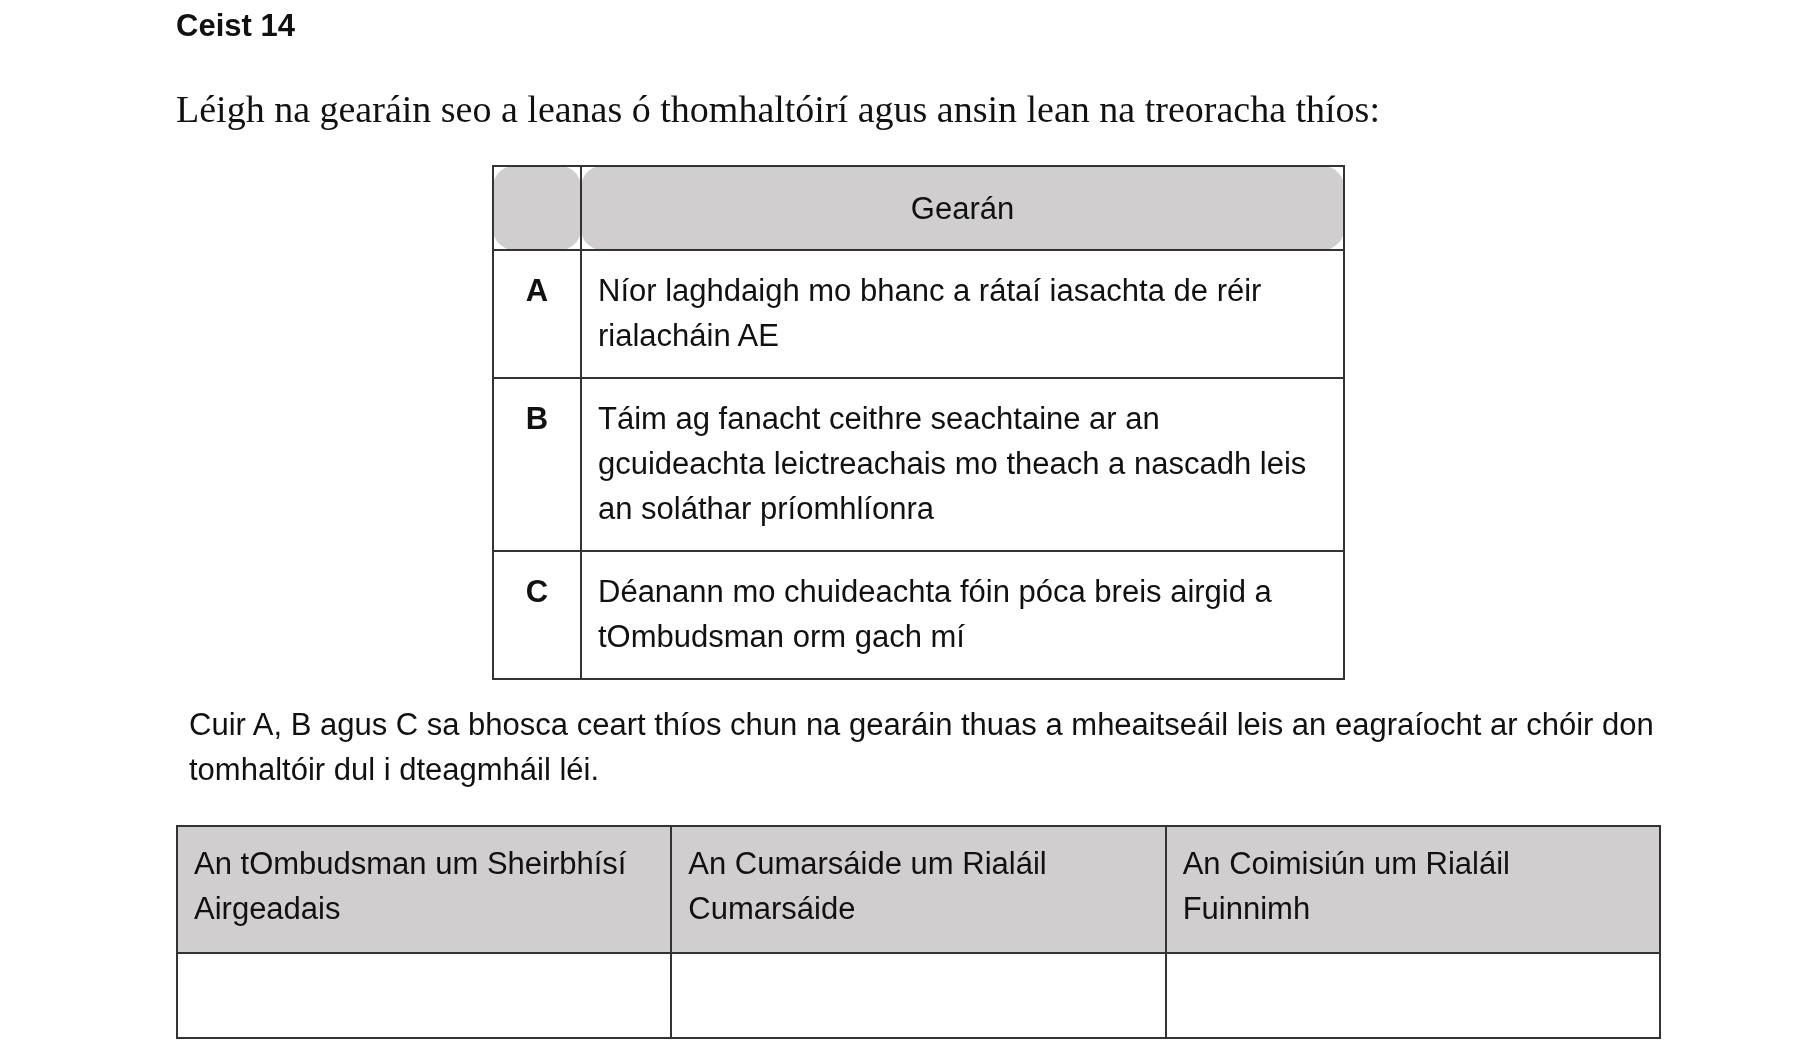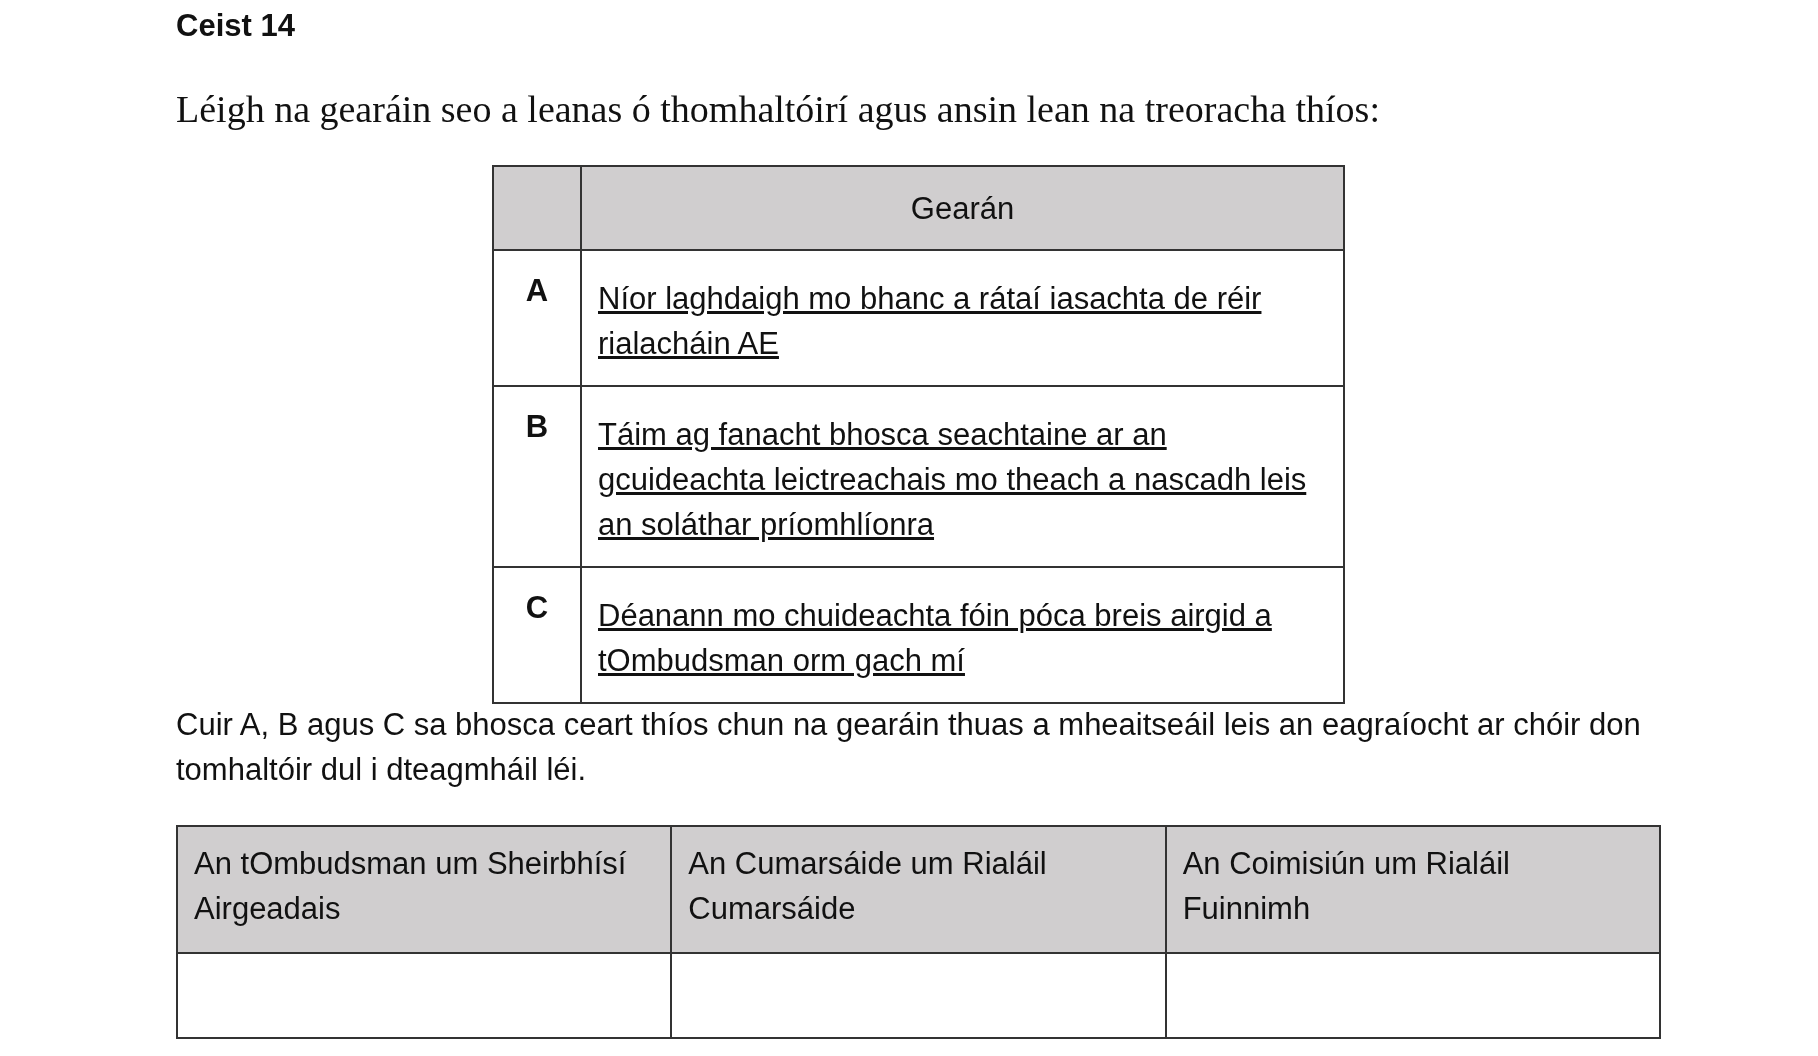--- a/index.html
+++ b/index.html
@@ -15,25 +15,25 @@
   .intro {
     position: absolute; left: 176px; top: 89px;
     font-size: 38px; line-height: 40px; white-space: nowrap; font-family: Liberation Serif, serif;
   }
   table { border-collapse: collapse; position: absolute; }
   .complaints { left: 492px; top: 165px; width: 853px; }
   .complaints td, .complaints th {
     border: 2px solid #333333; font-size: 31px; line-height: 45px;
     vertical-align: top; font-weight: normal; text-align: left;
   }
-  .complaints th.hdr { background: #d0cecf; height: 80px; vertical-align: middle; text-align: center; }
+  .complaints th.hdr { background: #d0cecf; height: 80px; vertical-align: middle; text-align: center; border-radius: 21px; }
   .complaints td.lbl { width: 84px; text-align: center; font-weight: bold; padding-top: 17px; }
-  .complaints td.txt { padding: 25px 16px 19px 16px; text-decoration: underline; }
+  .complaints td.txt { padding: 17px 16px 19px 16px; }
   .instructions {
-    position: absolute; left: 176px; top: 702px;
+    position: absolute; left: 189px; top: 702px;
     font-size: 31px; line-height: 45px; width: 1500px;
   }
   .orgs { left: 176px; top: 825px; width: 1485px; table-layout: fixed; }
   .orgs td, .orgs th {
     border: 2px solid #333333; font-size: 31px; line-height: 45px;
     text-align: left; font-weight: normal; vertical-align: top;
   }
   .orgs th { background: #d0cecf; height: 127px; padding: 14px 25px 0 16px; box-sizing: border-box; }
   .orgs td { height: 83px; padding: 0 16px; }
 </style>
@@ -48,21 +48,21 @@
       <tr>
     <th class="hdr" style="width:84px"></th>
     <th class="hdr">Gearán</th>
   </tr>
   <tr>
     <td class="lbl">A</td>
     <td class="txt">Níor laghdaigh mo bhanc a rátaí iasachta de réir rialacháin AE</td>
   </tr>
   <tr>
     <td class="lbl">B</td>
-    <td class="txt">Táim ag fanacht bhosca seachtaine ar an gcuideachta leictreachais mo theach a nascadh leis an soláthar príomhlíonra</td>
+    <td class="txt">Táim ag fanacht ceithre seachtaine ar an gcuideachta leictreachais mo theach a nascadh leis an soláthar príomhlíonra</td>
   </tr>
   <tr>
     <td class="lbl">C</td>
     <td class="txt">Déanann mo chuideachta fóin póca breis airgid a tOmbudsman orm gach mí</td>
   </tr>
 </tbody>
   </table>
 
 <div class="instructions">Cuir A, B agus C sa bhosca ceart thíos chun na gearáin thuas a mheaitseáil leis an eagraíocht ar chóir don tomhaltóir dul i dteagmháil léi.</div>
 

